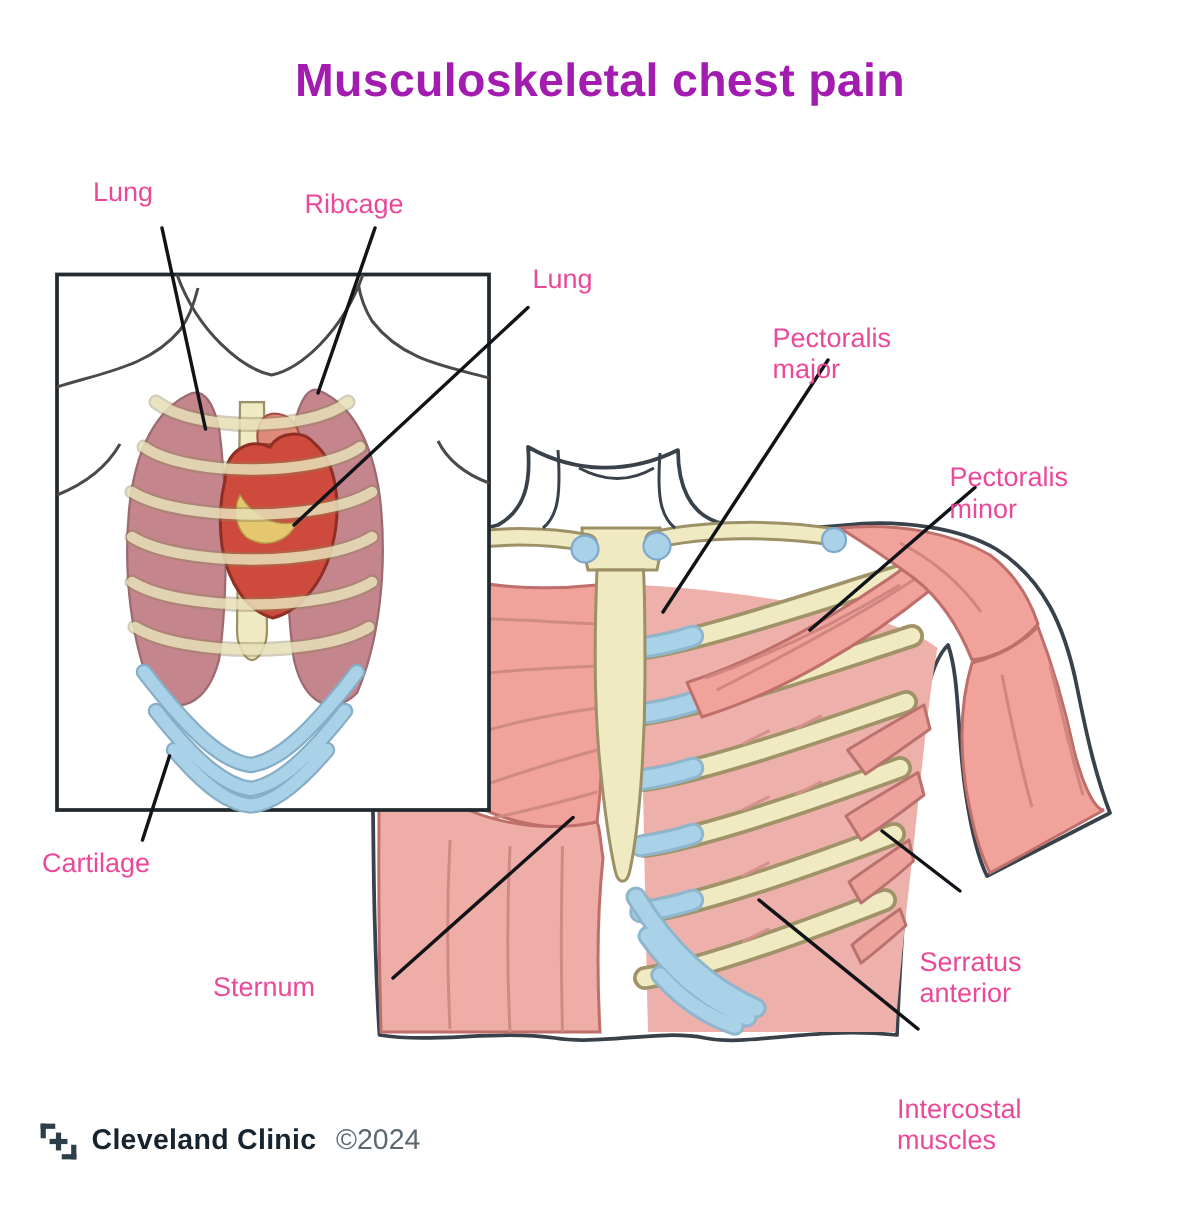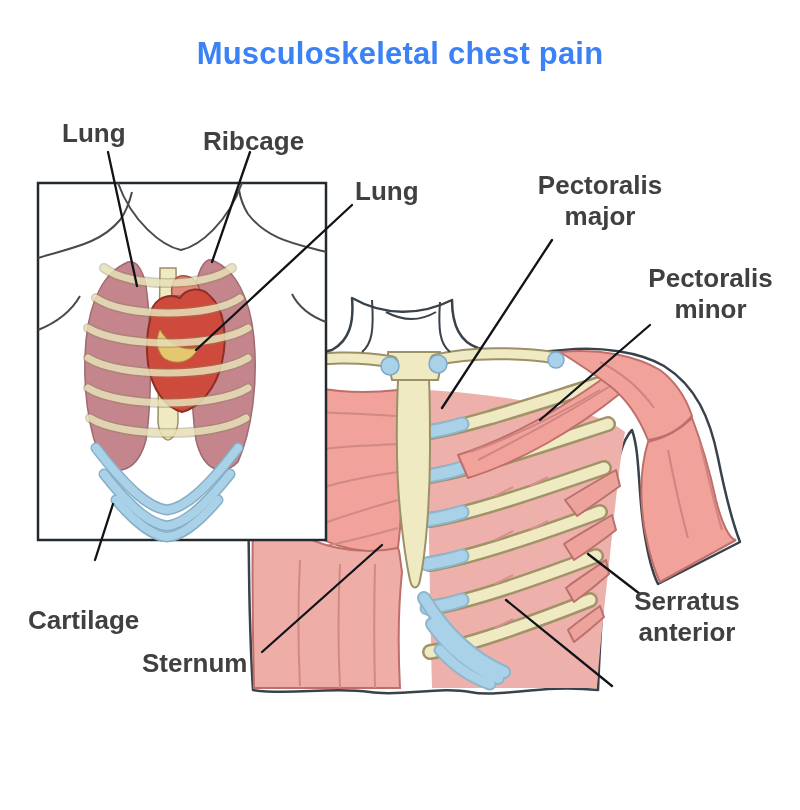--- a/index.html
+++ b/index.html
@@ -1,23 +1,23 @@
 <!DOCTYPE html>
 <html><head>
 <meta charset="utf-8">
 <style>
   html,body{margin:0;padding:0;background:#ffffff;}
   .stage{position:relative;width:800px;height:810px;background:#ffffff;
          font-family:"Liberation Sans",sans-serif;overflow:hidden;}
   svg.art{position:absolute;left:0;top:0;}
   .title{position:absolute;top:36px;left:0;width:800px;text-align:center;
-         font-size:31px;font-weight:700;color:#3b82f6;letter-spacing:.2px;}
-  .lbl{position:absolute;font-size:26px;font-weight:700;color:#404040;
+         font-size:31px;font-weight:700;color:#a21caf;letter-spacing:.2px;}
+  .lbl{position:absolute;font-size:18px;font-weight:400;color:#ec4899;
        white-space:pre-line;line-height:1.18;}
-  .lbl.center{text-align:center;}
+  .lbl.center{margin-top:45px;}
   .footer{position:absolute;left:26px;top:748px;display:flex;align-items:center;gap:9px;}
   .brand{font-size:19px;font-weight:700;color:#17242e;letter-spacing:.2px;}
   .copyright{font-size:19px;color:#5d686f;margin-left:4px;}
 </style>
 </head>
 <body>
 
 <div class="stage">
 
   <svg class="art" width="800" height="810" viewBox="0 0 800 810">
@@ -240,19 +240,35 @@
 
   <div class="title">Musculoskeletal chest pain</div>
 
   <div class="lbl" style="left:62px;top:118px;">Lung</div>
   <div class="lbl" style="left:203px;top:126px;">Ribcage</div>
   <div class="lbl" style="left:355px;top:176px;">Lung</div>
   <div class="lbl center" style="left:515px;top:170px;width:170px;">Pectoralis
 major</div>
   <div class="lbl center" style="left:633px;top:263px;width:155px;">Pectoralis
 minor</div>
-  <div class="lbl" style="left:28px;top:565px;margin-top:40px;">Cartilage</div>
+  <div class="lbl" style="left:28px;top:565px;">Cartilage</div>
   <div class="lbl center" style="left:613px;top:586px;width:148px;">Serratus
 anterior</div>
   <div class="lbl" style="left:142px;top:648px;">Sternum</div>
-
+  <div class="lbl center" style="left:598px;top:684px;width:168px;">Intercostal
+muscles</div>
+
+  <div class="footer">
+    <svg width="26" height="26" viewBox="0 0 24 24">
+      <g fill="#2c3e4a">
+        <rect x="1" y="1" width="9" height="3.2"></rect>
+          <rect x="1" y="1" width="3.2" height="9"></rect>
+        <rect x="14" y="19.8" width="9" height="3.2"></rect>
+          <rect x="19.8" y="14" width="3.2" height="9"></rect>
+        <rect x="10.4" y="6.5" width="3.2" height="11"></rect>
+          <rect x="6.5" y="10.4" width="11" height="3.2"></rect>
+      </g>
+    </svg>
+    <span class="brand">Cleveland Clinic</span>
+    <span class="copyright">©2024</span>
+  </div>
 
 </div>
 
 </body></html>

